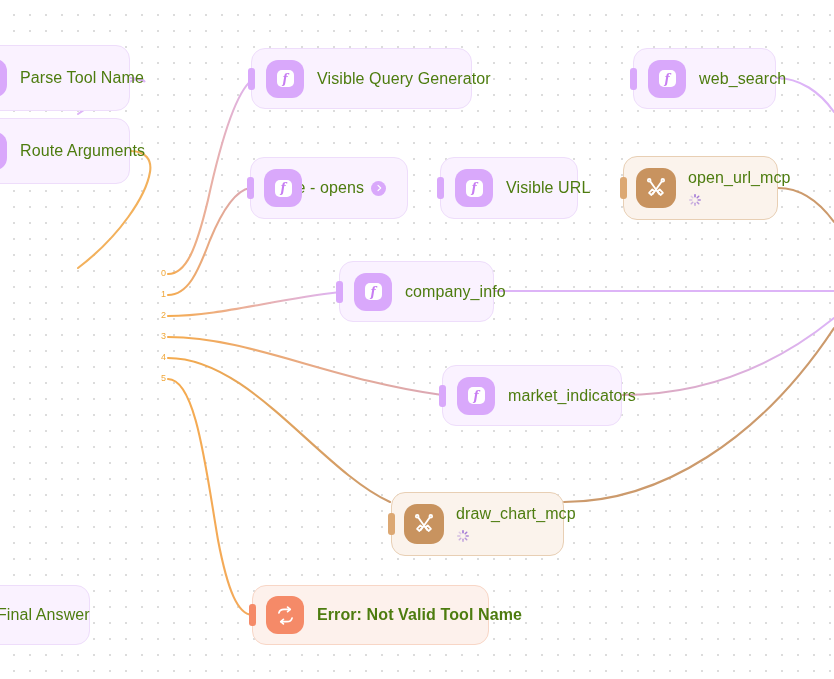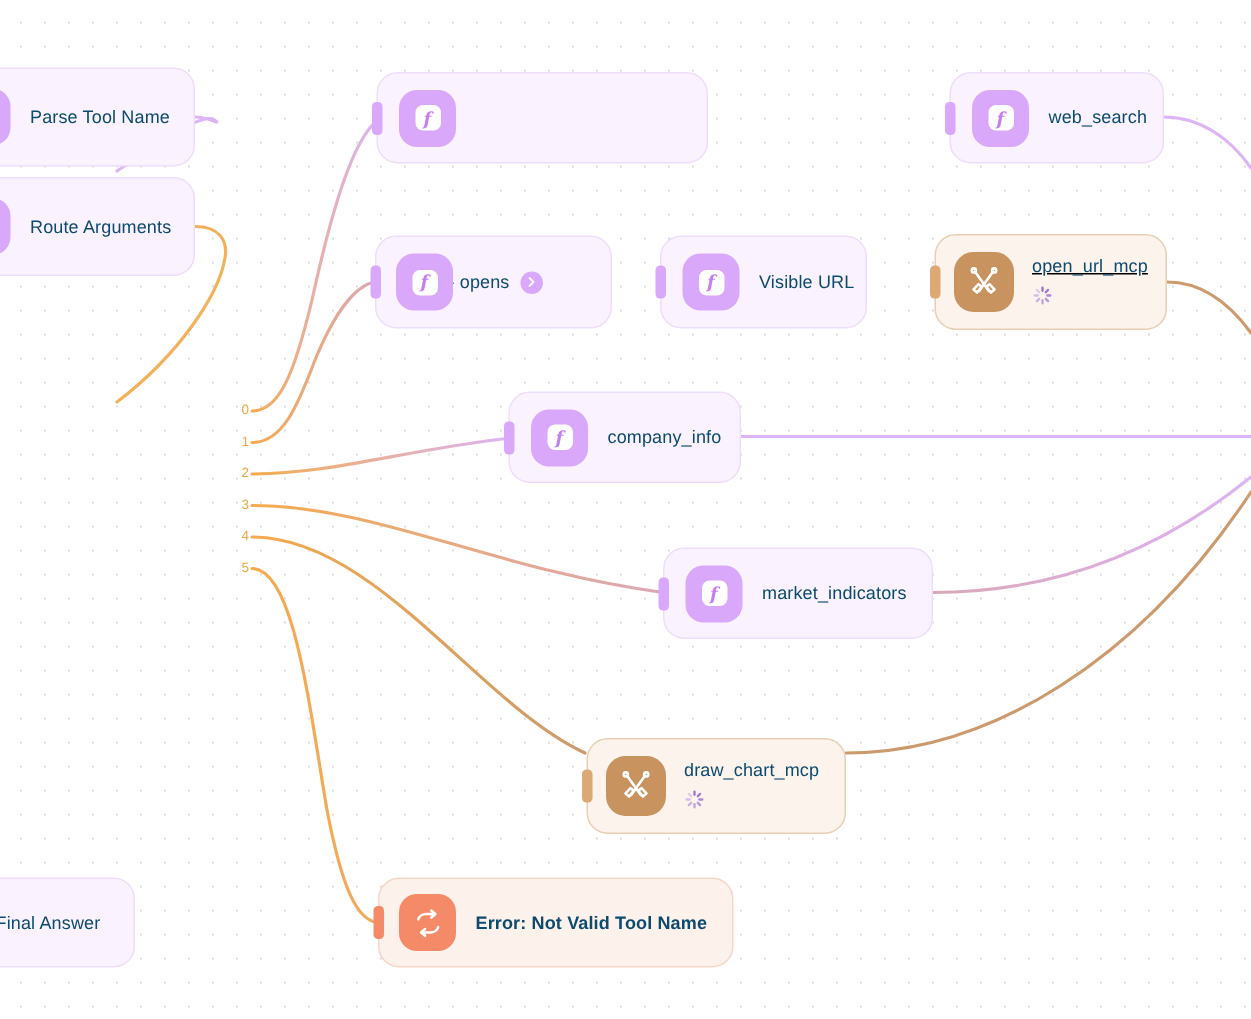--- a/index.html
+++ b/index.html
@@ -51,22 +51,22 @@
     width: 38px;
     height: 38px;
     border-radius: 12px;
     display: flex;
     align-items: center;
     justify-content: center;
   }
   .node-icon svg { display: block; }
 
   .node-label {
-    font-size: 12px;
-    color: #0c4a6e;
+    font-size: 16px;
+    color: #4d7c0f;
     white-space: nowrap;
     letter-spacing: .1px;
     line-height: 1.25;
   }
 
   .node-body {
     display: flex;
     flex-direction: column;
     justify-content: center;
     gap: 2px;
@@ -273,20 +273,23 @@
     <div class="node-body" style="margin-left:40px;">
       <span class="node-label">Final Answer</span>
     </div>
   </div>
 
   <div class="node skin-fn" style="left:251px; top:48px; width:221px; height:61px; padding-left:14px; gap:13px;">
     <div class="handle in"></div>
     <div class="handle out" style="background:transparent;"></div>
     <div class="node-icon">
       <div class="fn-glyph">f</div>
+    </div>
+    <div class="node-body">
+      <span class="node-label">Visible Query Generator</span>
     </div>
   </div>
 
   <div class="node skin-fn" style="left:250px; top:157px; width:158px; height:62px; padding-left:14px; gap:13px;">
     <div class="handle in"></div>
     <div class="node-body">
       <span class="label-row">
         <span class="node-label">parse - opens</span>
         <span class="chev-badge">
           <svg width="8" height="8" viewBox="0 0 24 24" fill="none" stroke="#ffffff" stroke-width="3.6" stroke-linecap="round" stroke-linejoin="round">
@@ -380,21 +383,21 @@
   <div class="node skin-fn" style="left:633px; top:48px; width:143px; height:61px; padding-left:14px; gap:13px;">
     <div class="handle in"></div>
     <div class="node-icon">
       <div class="fn-glyph">f</div>
     </div>
     <div class="node-body">
       <span class="node-label">web_search</span>
     </div>
   </div>
 
-  <div class="node skin-mcp" style="left:623px; top:156px; width:155px; height:64px; padding-left:12px; gap:12px;text-decoration:underline;">
+  <div class="node skin-mcp" style="left:623px; top:156px; width:155px; height:64px; padding-left:12px; gap:12px;">
     <div class="handle in"></div>
     <div class="node-icon" style="width:40px;height:40px;border-radius:13px;">
       <svg width="22" height="22" viewBox="0 0 24 24" fill="none" stroke="#ffffff" stroke-width="1.9" stroke-linecap="round" stroke-linejoin="round">
         <path d="M5.5 4.5 L15.5 18.5"></path>
         <path d="M18.5 4.5 L8.5 18.5"></path>
         <circle cx="4.6" cy="3.6" r="1.5"></circle>
         <circle cx="19.4" cy="3.6" r="1.5"></circle>
         <path d="M13.6 15.4 L17 19.6 L19.6 17.4 L16 13.6 Z"></path>
         <path d="M10.4 15.4 L7 19.6 L4.4 17.4 L8 13.6 Z"></path>
       </svg>

